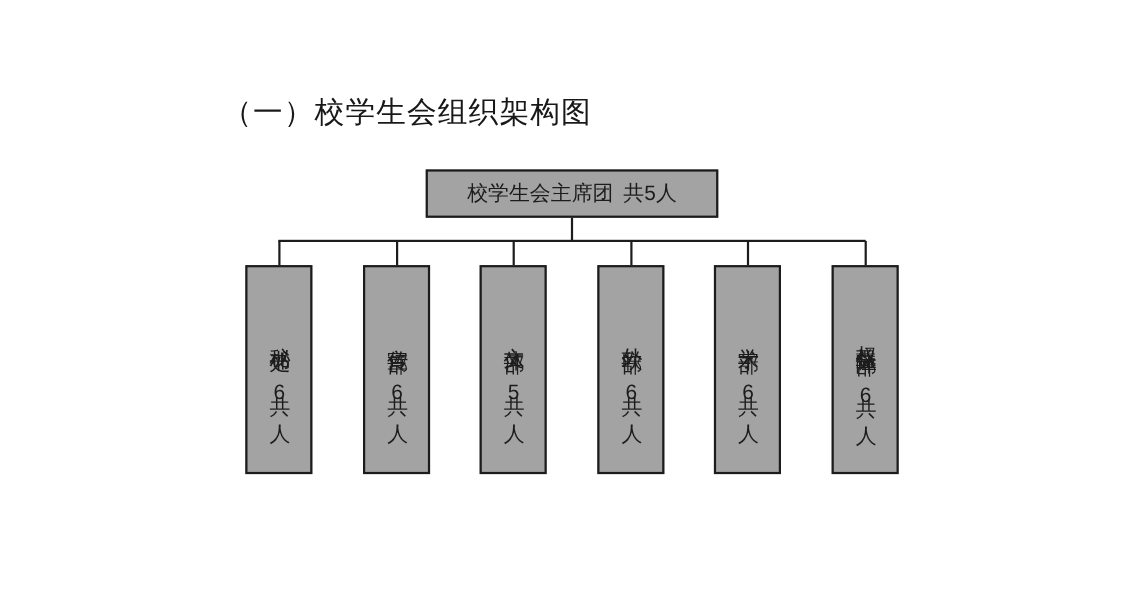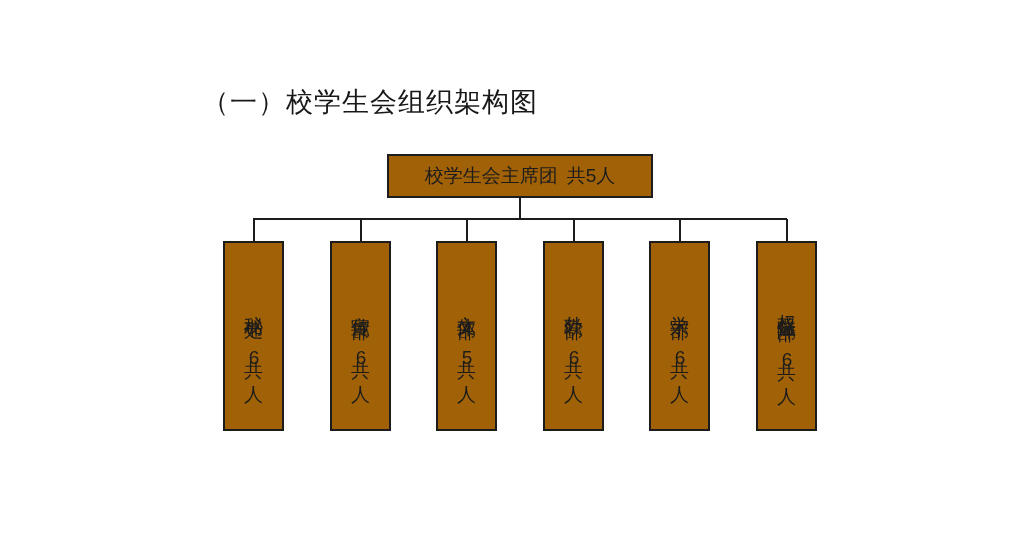--- a/index.html
+++ b/index.html
@@ -19,21 +19,21 @@
     top: 84px;
     font-family: "Liberation Serif", serif;
     font-size: 27px;
     letter-spacing: 1px;
     white-space: nowrap;
     color: #181818;
   }
   .box {
     position: absolute;
     border: 2px solid #1c1c1c;
-    background: #a16207;
+    background: #a3a3a3;
     box-sizing: border-box;
     display: flex;
     align-items: center;
     justify-content: center;
   }
   .root-box {
     left: 387px;
     top: 154px;
     width: 266px;
     height: 44px;

